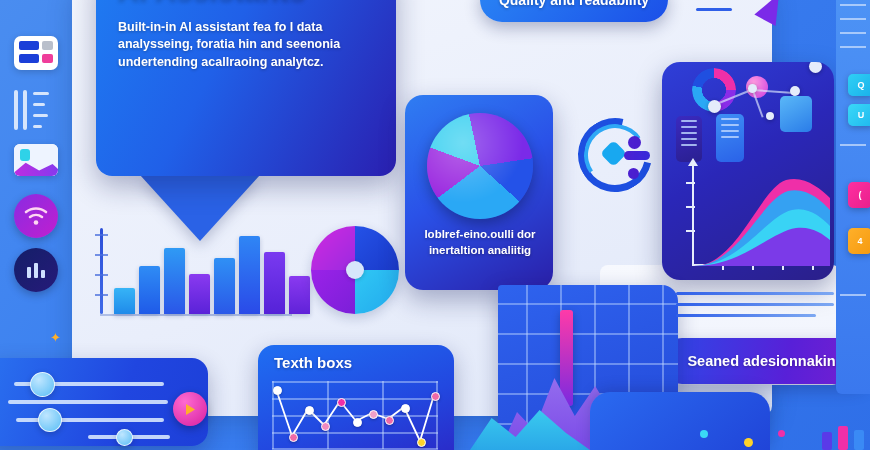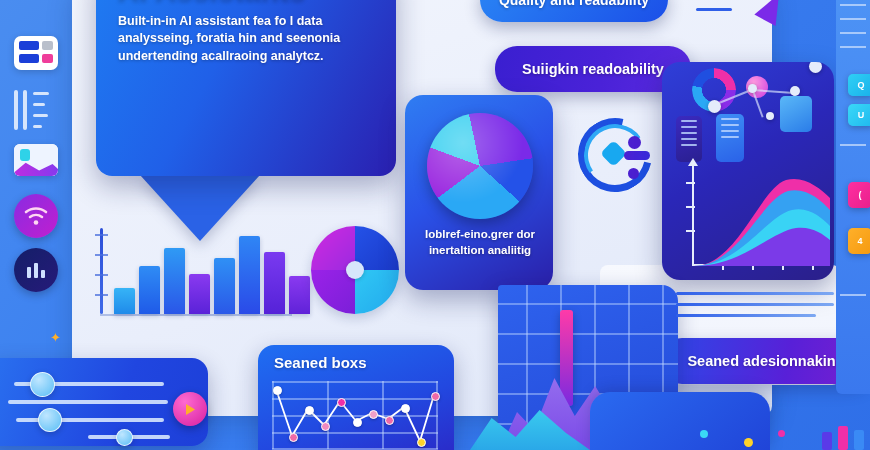--- a/index.html
+++ b/index.html
@@ -67,21 +67,21 @@
     position:absolute;left:96px;top:-36px;width:300px;height:212px;
     border-radius:16px;
     background:linear-gradient(118deg,#1f7cf2 0%,#2060e8 42%,#2a1fb0 100%);
     box-shadow:0 10px 28px rgba(20,30,90,.33);
     padding:40px 18px 10px 22px;box-sizing:border-box;color:#fff;
   }
   .bubble-title{font-size:29px;font-weight:700;letter-spacing:.4px;
     margin:-28px 0 7px 0;line-height:1;text-shadow:0 2px 4px rgba(0,0,0,.25);}
   .bubble-body{font-size:12.5px;line-height:1.38;font-weight:600;
     text-shadow:0 1px 3px rgba(0,0,0,.3);}
-  .bubble-body p{margin:8px 0 11px 0;}
+  .bubble-body p{margin:14px 0 11px 0;}
   .bubble-tail{
     position:absolute;left:140px;top:175px;width:0;height:0;
     border-left:60px solid transparent;border-right:60px solid transparent;
     border-top:66px solid #2a62e6;
     filter:drop-shadow(0 5px 7px rgba(20,30,90,.25));
   }
 
   
   .pill{
     position:absolute;border-radius:22px;color:#fff;font-weight:700;
@@ -300,21 +300,20 @@
 
   <div class="bubble-tail"></div>
   <div class="bubble">
     <div class="bubble-title">AI Assistants</div>
     <div class="bubble-body">
       <p>Built-in-in AI assistant fea fo l data analysseing, foratia hin and seenonia undertending acallraoing analytcz.</p>
     </div>
   </div>
 
   <div class="pill pill-quality">Quality and readability</div>
-  <div class="pill pill-insight">Suiigkin readoability</div>
   <div class="pill pill-decision">Seaned adesionnaking</div>
 
   <div class="barchart">
     <div class="bc-axis"></div>
     <div class="bc-tick" style="top:6px;"></div>
     <div class="bc-tick" style="top:26px;"></div>
     <div class="bc-tick" style="top:46px;"></div>
     <div class="bc-tick" style="top:66px;"></div>
     <div class="bc-base"></div>
     <div class="bar" style="left:22px;height:26px;background:linear-gradient(180deg,#36b4f7,#1f8aea);"></div>
@@ -333,21 +332,21 @@
     <i class="q3"></i>
     <i class="q4"></i>
   </div>
   <div class="quad-hub" style="left:346px;top:261px;"></div>
 
   <div class="pie-card">
     <div class="pie">
       <i style="background:conic-gradient(from -12deg,#7b2ae8 0 26%,#2452e8 26% 40%,#2aa8f5 40% 68%,#9b2ae0 68% 84%,#3ad0f0 84% 100%);"></i>
       <i style="background:radial-gradient(circle at 34% 28%,rgba(255,255,255,.28),rgba(255,255,255,0) 58%);"></i>
     </div>
-    <div class="pie-label">Ioblref-eino.grer dor inertaltion analiitig</div>
+    <div class="pie-label">Ioblref-eino.oulli dor inertaltion analiitig</div>
   </div>
 
   <div class="gauge">
     <div class="gauge-ring"></div>
     <div class="gauge-ring2"></div>
     <div class="gauge-hub"></div>
     <div class="gauge-bar"></div>
     <div class="gauge-dot" style="left:50px;top:18px;width:13px;height:13px;"></div>
     <div class="gauge-dot" style="left:50px;top:50px;width:11px;height:11px;"></div>
   </div>
@@ -432,21 +431,21 @@
     <div class="sl-track" style="left:102px;top:77px;width:82px;"></div>
     <div class="sl-knob" style="left:130px;top:71px;width:15px;height:15px;"></div>
     <div class="play-btn">
       <svg width="12" height="13" viewBox="0 0 12 13">
         <path d="M2 1 L11 6.5 L2 12 Z" fill="#ffb02a"></path>
       </svg>
     </div>
   </div>
 
   <div class="tb-card">
-    <div class="tb-title">Seaned boxs</div>
+    <div class="tb-title">Texth boxs</div>
     <div class="tb-plot">
       <div class="tb-gl" style="left:0;top:0;width:166px;height:1.5px;"></div>
       <div class="tb-gl" style="left:0;top:17px;width:166px;height:1.5px;"></div>
       <div class="tb-gl" style="left:0;top:34px;width:166px;height:1.5px;"></div>
       <div class="tb-gl" style="left:0;top:51px;width:166px;height:1.5px;"></div>
       <div class="tb-gl" style="left:0;top:67px;width:166px;height:1.5px;"></div>
       <div class="tb-gl" style="left:0;top:0;width:1.5px;height:68px;"></div>
       <div class="tb-gl" style="left:55px;top:0;width:1.5px;height:68px;"></div>
       <div class="tb-gl" style="left:110px;top:0;width:1.5px;height:68px;"></div>
       <div class="tb-gl" style="left:164px;top:0;width:1.5px;height:68px;"></div>

